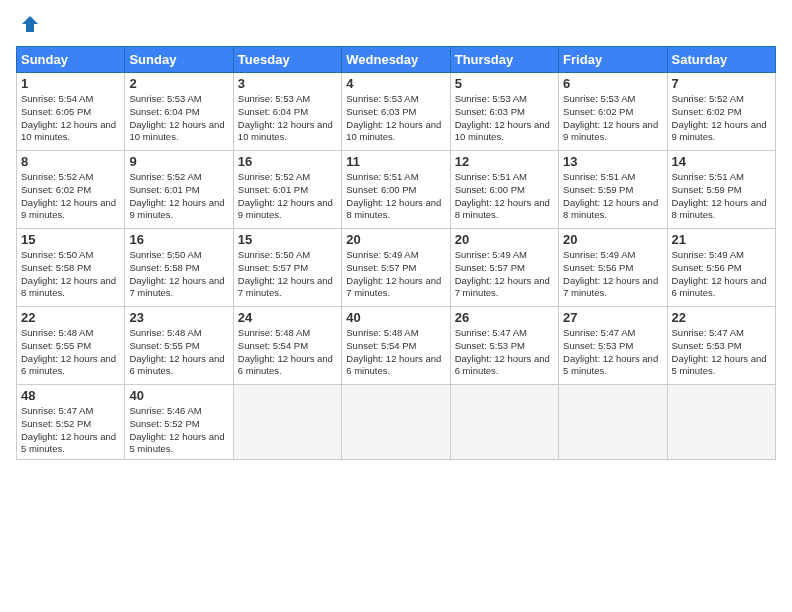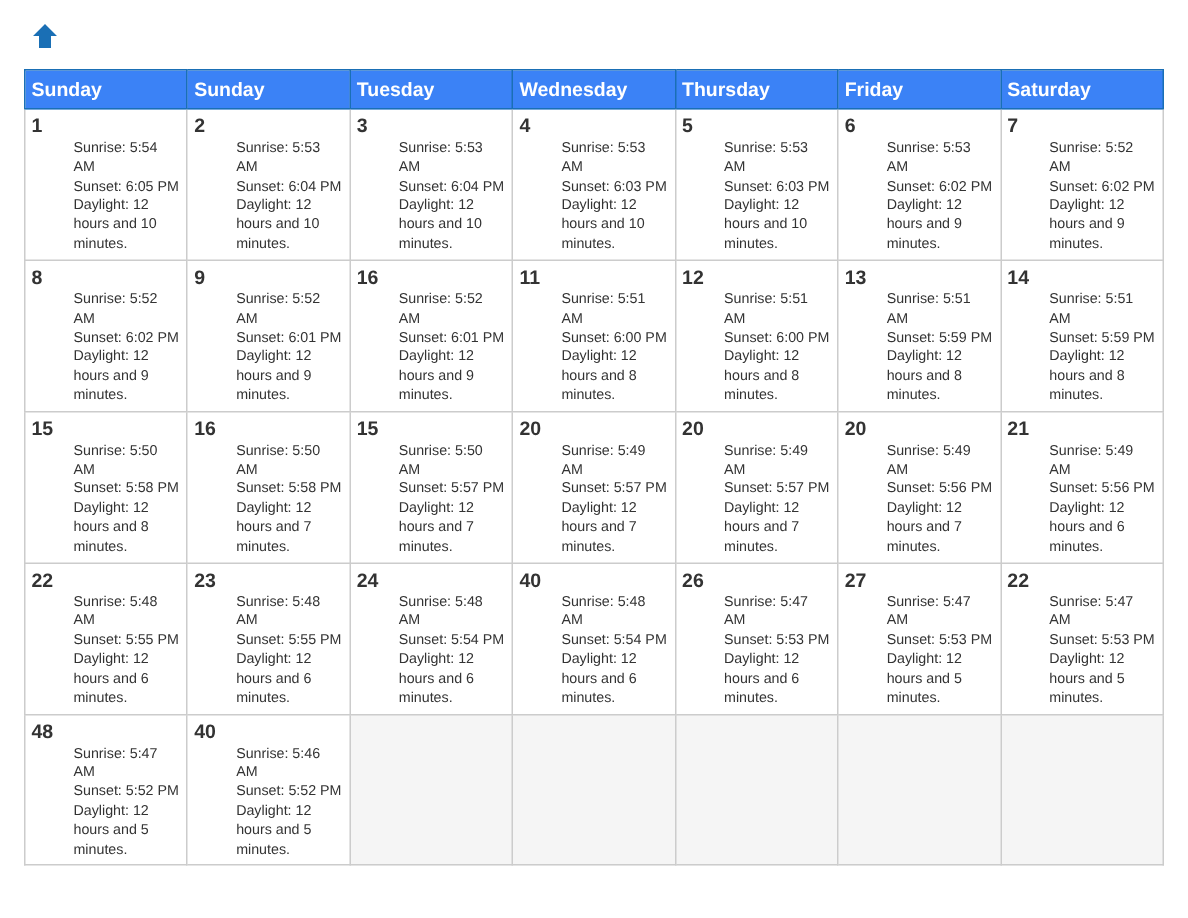--- a/index.html
+++ b/index.html
@@ -83,21 +83,20 @@
       font-size: 13px;
       font-weight: bold;
       color: #333;
       display: block;
       margin-bottom: 2px;
     }
     .cell-text {
       font-size: 9.5px;
       line-height: 1.35;
       color: #333;
-      margin-left: 28px;
     }
     .last-row td {
       height: 68px;
     }
   </style>
 </head>
 <body>
 
 <div class="page">
   <div class="header">

